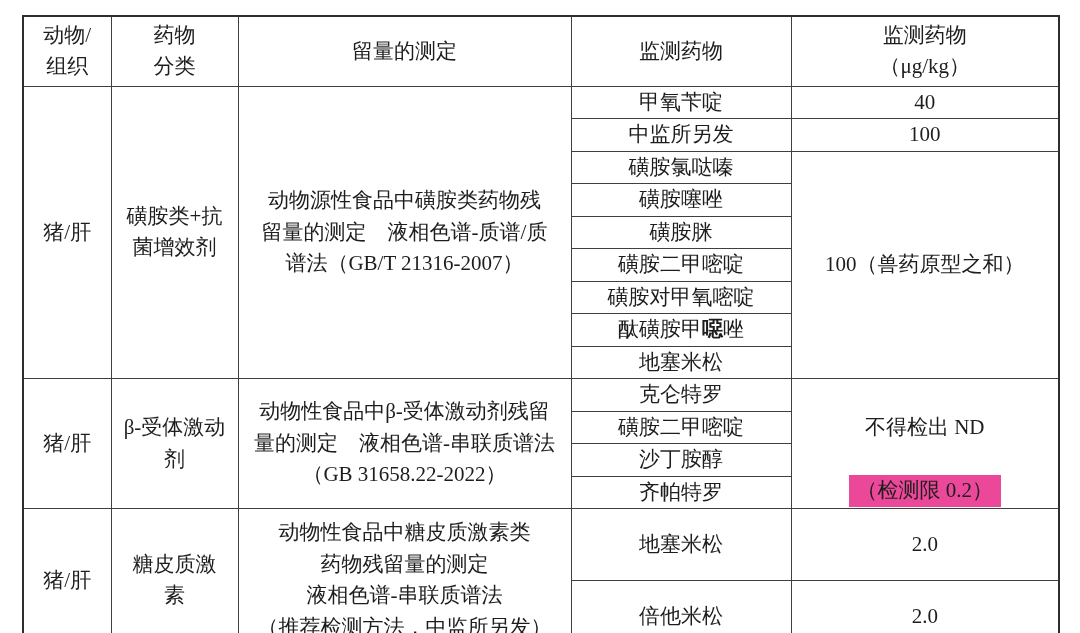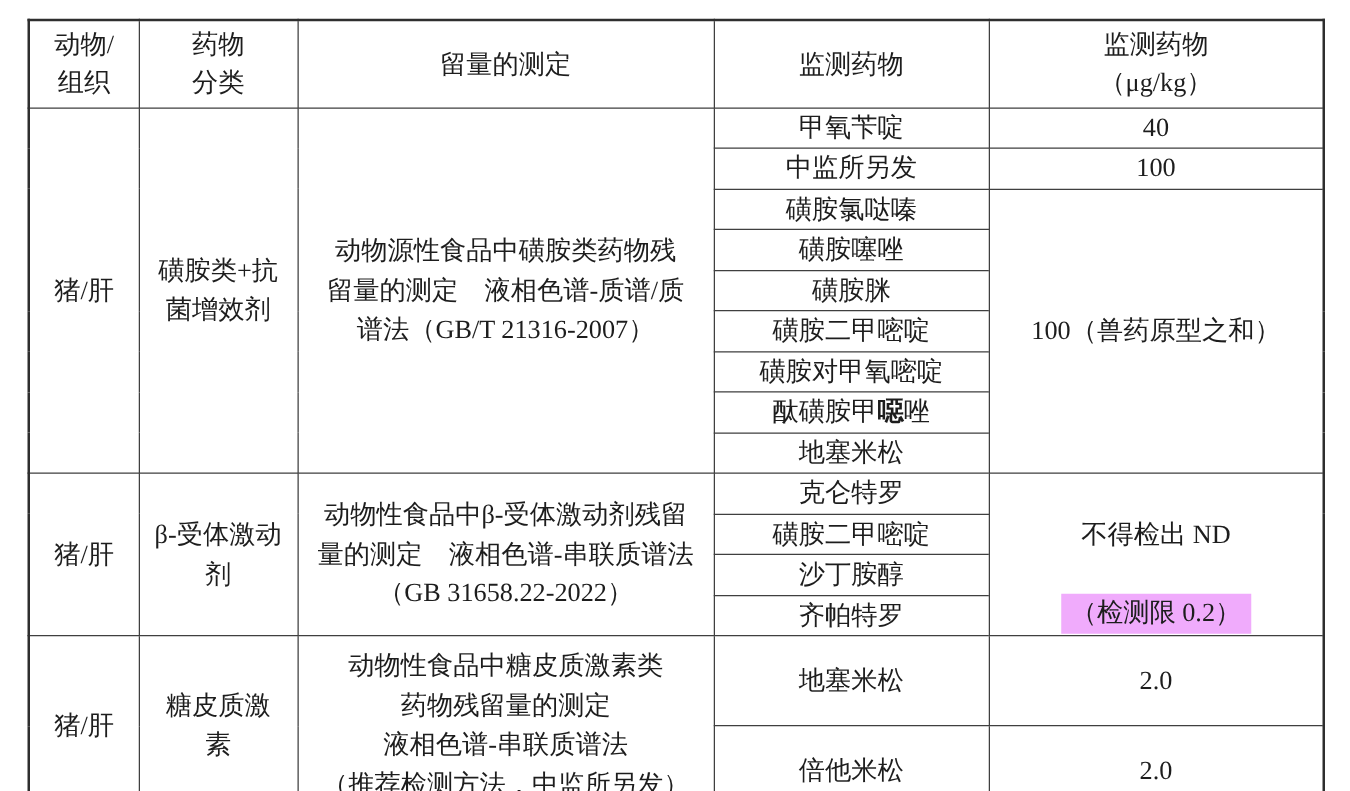--- a/index.html
+++ b/index.html
@@ -112,21 +112,21 @@
     <tr class="small-row">
       <td rowspan="4">猪/肝</td>
       <td rowspan="4">β-受体激动
 剂</td>
       <td rowspan="4">动物性食品中β-受体激动剂残留
 量的测定　液相色谱-串联质谱法
 （GB 31658.22-2022）</td>
       <td>克仑特罗</td>
       <td rowspan="4">
         <span>不得检出 ND</span><br>
-        <span class="criteria-highlight" style="background: #f0abfc;">（检测限 0.2）</span>
+        <span class="criteria-highlight" style="background: #ec4899;">（检测限 0.2）</span>
       </td>
     </tr>
     <tr class="small-row">
       <td>磺胺二甲嘧啶</td>
     </tr>
     <tr class="small-row">
       <td>沙丁胺醇</td>
     </tr>
     <tr class="small-row">
       <td>齐帕特罗</td>

